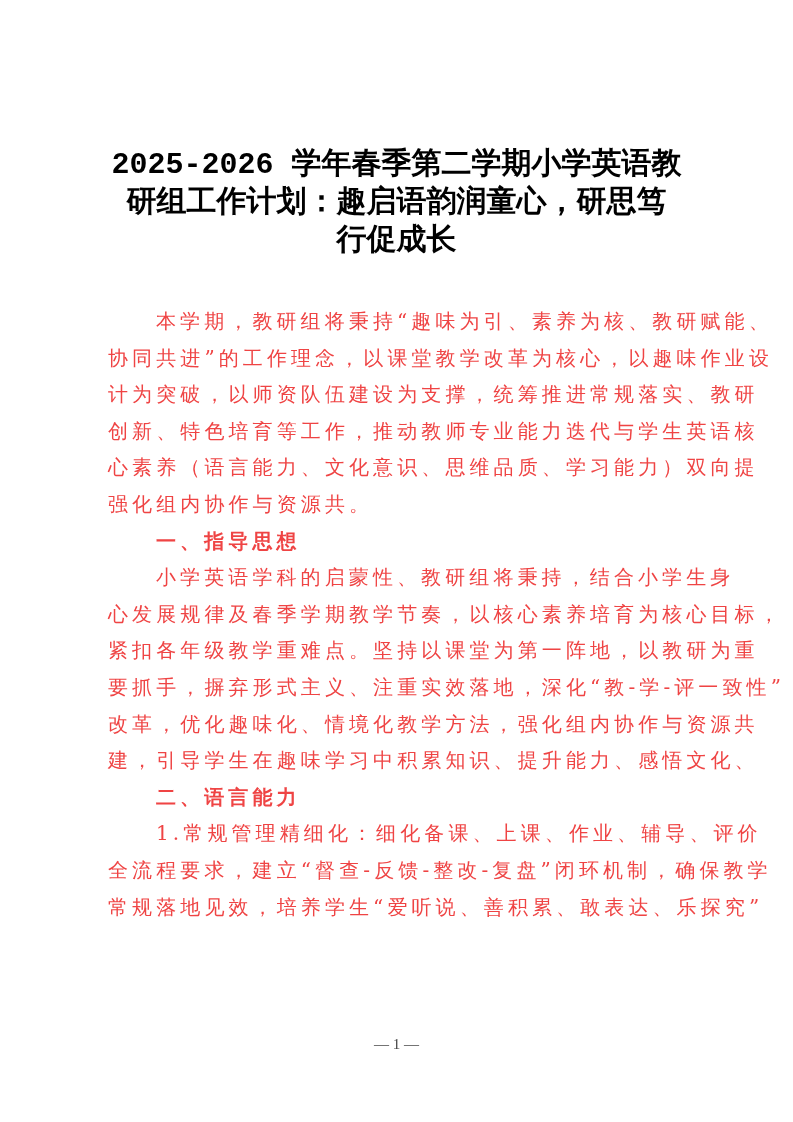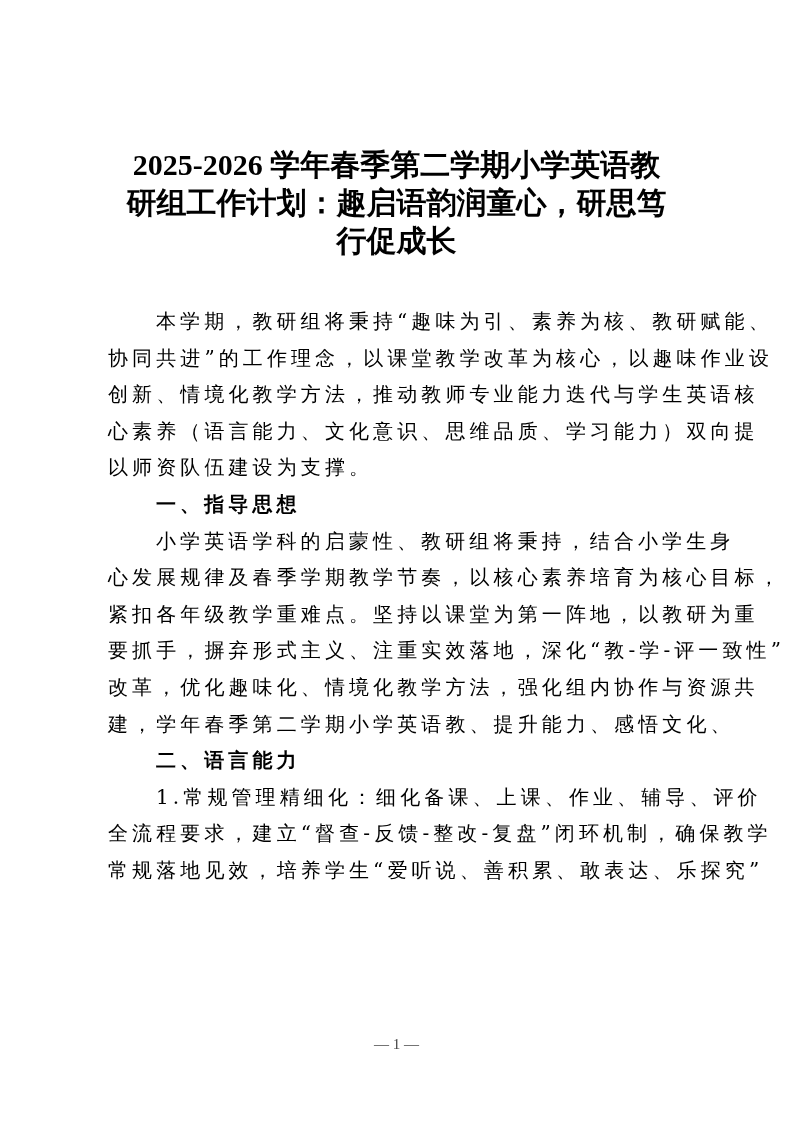--- a/index.html
+++ b/index.html
@@ -1,27 +1,27 @@
 <!DOCTYPE html>
 <html><head>
 <meta charset="utf-8">
 <style>
   html, body { margin: 0; padding: 0; background: #ffffff; }
   body { width: 793px; height: 1122px; position: relative; overflow: hidden; color: #111; }
   .page { position: absolute; left: 0; top: 0; width: 793px; height: 1122px; background: #fff; }
   .title {
     position: absolute; left: 96px; top: 146px; width: 601px;
-    text-align: center; font-family: Liberation Serif, serif;
+    text-align: center; font-family: Liberation Mono, monospace;
     font-weight: bold; font-size: 30px; line-height: 38px; color: #000; margin: 0;
   }
   .title span { display: block; }
   .body {
     position: absolute; left: 108px; top: 303px; width: 590px;
     font-family: "DejaVu Serif", "Liberation Serif", serif;
-    font-size: 20px; line-height: 36.6px; letter-spacing: 4.1px; color: #000000;
+    font-size: 20px; line-height: 36.6px; letter-spacing: 4.1px; color: #ef4444;
   }
   .line { display: block; white-space: nowrap; height: 36.6px; }
   .indent { padding-left: 48px; }
   .heading { font-weight: bold; }
   .page-num {
     position: absolute; left: 0; width: 793px; top: 1036px; text-align: center;
     font-family: "Liberation Serif", serif; font-size: 15px; color: #444;
   }
 </style>
 </head>
@@ -30,31 +30,32 @@
 <div class="page">
   <h1 class="title">
     <span>2025-2026 学年春季第二学期小学英语教</span>
     <span>研组工作计划：趣启语韵润童心，研思笃</span>
     <span>行促成长</span>
   </h1>
 
   <div class="body">
     <span class="line indent">本学期，教研组将秉持“趣味为引、素养为核、教研赋能、</span>
     <span class="line">协同共进”的工作理念，以课堂教学改革为核心，以趣味作业设</span>
-    <span class="line">创新、情境化教学方法，推动教师专业能力迭代与学生英语核</span>
+    <span class="line">计为突破，以师资队伍建设为支撑，统筹推进常规落实、教研</span>
+    <span class="line">创新、特色培育等工作，推动教师专业能力迭代与学生英语核</span>
     <span class="line">心素养（语言能力、文化意识、思维品质、学习能力）双向提</span>
-    <span class="line">以师资队伍建设为支撑。</span>
+    <span class="line">强化组内协作与资源共。</span>
 
     <span class="line indent heading">一、指导思想</span>
     <span class="line indent">小学英语学科的启蒙性、教研组将秉持，结合小学生身</span>
     <span class="line">心发展规律及春季学期教学节奏，以核心素养培育为核心目标，</span>
     <span class="line">紧扣各年级教学重难点。坚持以课堂为第一阵地，以教研为重</span>
     <span class="line">要抓手，摒弃形式主义、注重实效落地，深化“教-学-评一致性”</span>
     <span class="line">改革，优化趣味化、情境化教学方法，强化组内协作与资源共</span>
-    <span class="line">建，学年春季第二学期小学英语教、提升能力、感悟文化、</span>
+    <span class="line">建，引导学生在趣味学习中积累知识、提升能力、感悟文化、</span>
 
     <span class="line indent heading">二、语言能力</span>
     <span class="line indent">1.常规管理精细化：细化备课、上课、作业、辅导、评价</span>
     <span class="line">全流程要求，建立“督查-反馈-整改-复盘”闭环机制，确保教学</span>
     <span class="line">常规落地见效，培养学生“爱听说、善积累、敢表达、乐探究”</span>
   </div>
 
   <div class="page-num">— 1 —</div>
 </div>
 

